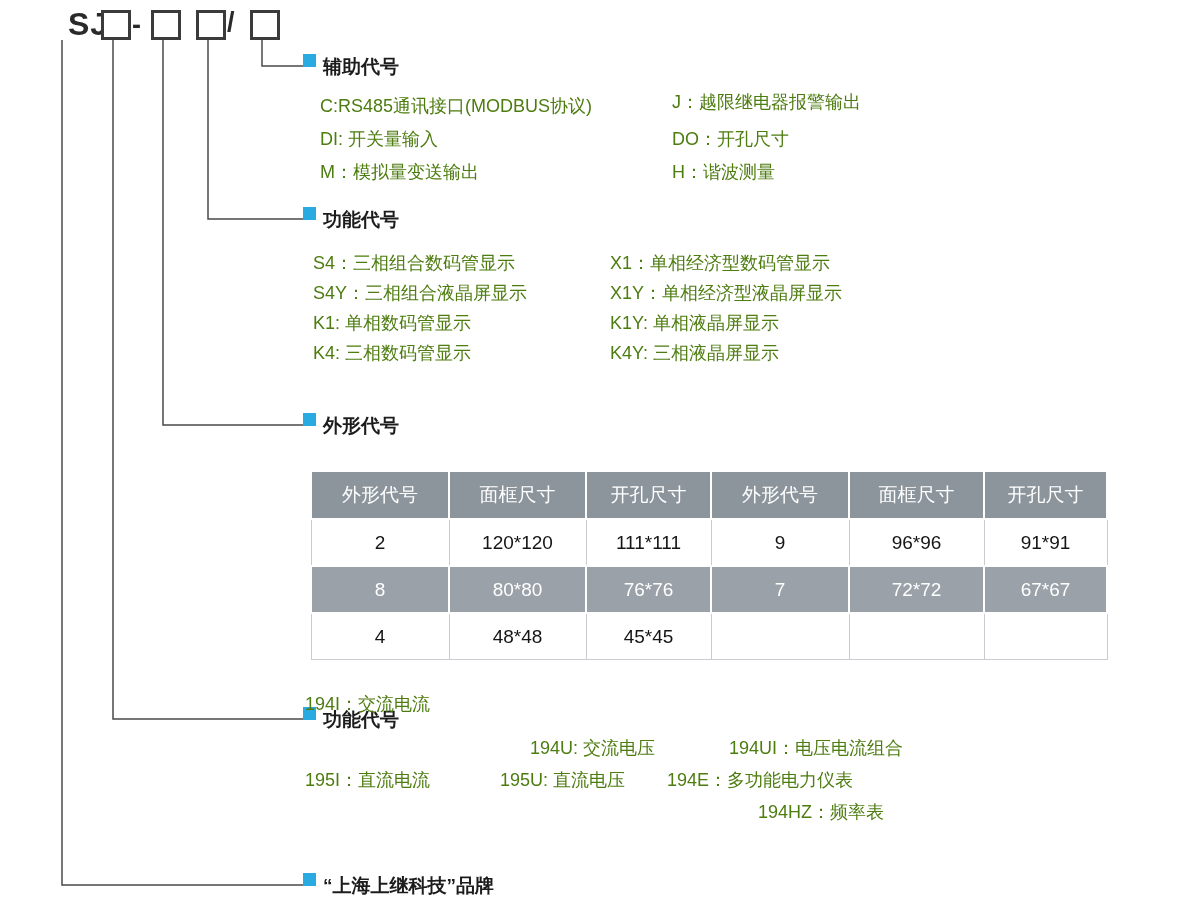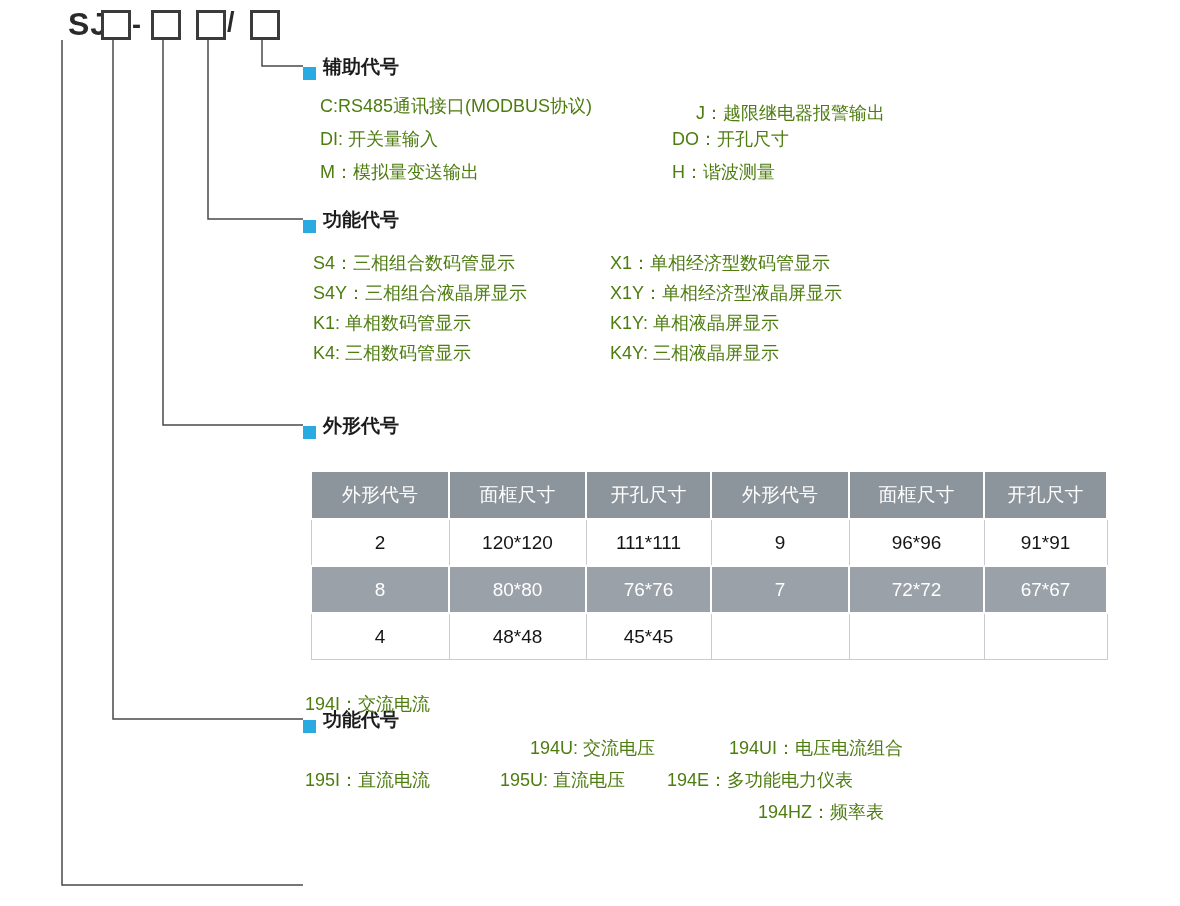--- a/index.html
+++ b/index.html
@@ -2,21 +2,21 @@
 <html><head>
 <meta charset="utf-8">
 <style>
   html,body{margin:0;padding:0;background:#ffffff;}
   body{font-family:"Liberation Sans","DejaVu Sans",sans-serif;}
   .page{position:relative;width:1180px;height:906px;background:#ffffff;color:#1c1c1c;overflow:hidden;}
   .lines{position:absolute;left:0;top:0;}
   .model-prefix{position:absolute;font-size:32px;font-weight:bold;letter-spacing:1px;color:#2a2a2a;line-height:1;}
   .model-box{position:absolute;width:24px;height:24px;border:3px solid #3b3b3b;background:#fff;}
   .model-sep{position:absolute;font-size:27px;font-weight:bold;color:#2a2a2a;line-height:1;}
-  .sec-header{position:absolute;display:flex;align-items:flex-end;gap:7px;white-space:nowrap;}
+  .sec-header{position:absolute;display:flex;align-items:flex-start;gap:7px;white-space:nowrap;}
   .bullet{width:13px;height:13px;flex:0 0 13px;background:#29abe2;}
   .sec-title{font-size:19px;font-weight:bold;color:#1c1c1c;}
   .item{position:absolute;font-size:18px;color:#4d7c0f;white-space:nowrap;line-height:22px;}
   table.dim{position:absolute;border-collapse:collapse;table-layout:fixed;}
   table.dim th{font-size:19px;font-weight:normal;color:#ffffff;background:#8d959c;height:44px;border:2px solid #ffffff;text-align:center;}
   table.dim td{font-size:19px;color:#151515;text-align:center;height:43px;background:#ffffff;border:1px solid #c9cdd1;}
   table.dim tr.dark td{color:#ffffff;background:#9aa1a8;border:2px solid #ffffff;}
 </style>
 </head>
 <body>
@@ -37,21 +37,21 @@
   <span class="model-box" style="left:151px;top:10px;"></span>
   <span class="model-box" style="left:196px;top:10px;"></span>
   <span class="model-sep" style="left:227px;top:9px;">/</span>
   <span class="model-box" style="left:250px;top:10px;"></span>
 
   <div class="sec-header" style="left:303px;top:54px;">
     <span class="bullet"></span>
     <span class="sec-title">辅助代号</span>
   </div>
   <span class="item" style="left:320px;top:95px;">C:RS485通讯接口(MODBUS协议)</span>
-  <span class="item" style="left:672px;top:102px;margin-left:24px;">J：越限继电器报警输出</span>
+  <span class="item" style="left:672px;top:91px;">J：越限继电器报警输出</span>
   <span class="item" style="left:320px;top:128px;">DI: 开关量输入</span>
   <span class="item" style="left:672px;top:128px;">DO：开孔尺寸</span>
   <span class="item" style="left:320px;top:161px;">M：模拟量变送输出</span>
   <span class="item" style="left:672px;top:161px;text-align:right;">H：谐波测量</span>
 
   <div class="sec-header" style="left:303px;top:207px;">
     <span class="bullet"></span>
     <span class="sec-title">功能代号</span>
   </div>
   <span class="item" style="left:313px;top:252px;">S4：三相组合数码管显示</span>
@@ -120,14 +120,18 @@
     <span class="sec-title">功能代号</span>
   </div>
   <span class="item" style="left:305px;top:693px;">194I：交流电流</span>
   <span class="item" style="left:500px;top:737px;margin-left:30px;">194U: 交流电压</span>
   <span class="item" style="left:689px;top:737px;margin-left:40px;">194UI：电压电流组合</span>
   <span class="item" style="left:305px;top:769px;">195I：直流电流</span>
   <span class="item" style="left:500px;top:769px;">195U: 直流电压</span>
   <span class="item" style="left:667px;top:769px;">194E：多功能电力仪表</span>
   <span class="item" style="left:758px;top:801px;">194HZ：频率表</span>
 
+  <div class="sec-header" style="left:303px;top:873px;">
+    <span class="bullet"></span>
+    <span class="sec-title">“上海上继科技”品牌</span>
+  </div>
 
 </div>
 
 </body></html>

